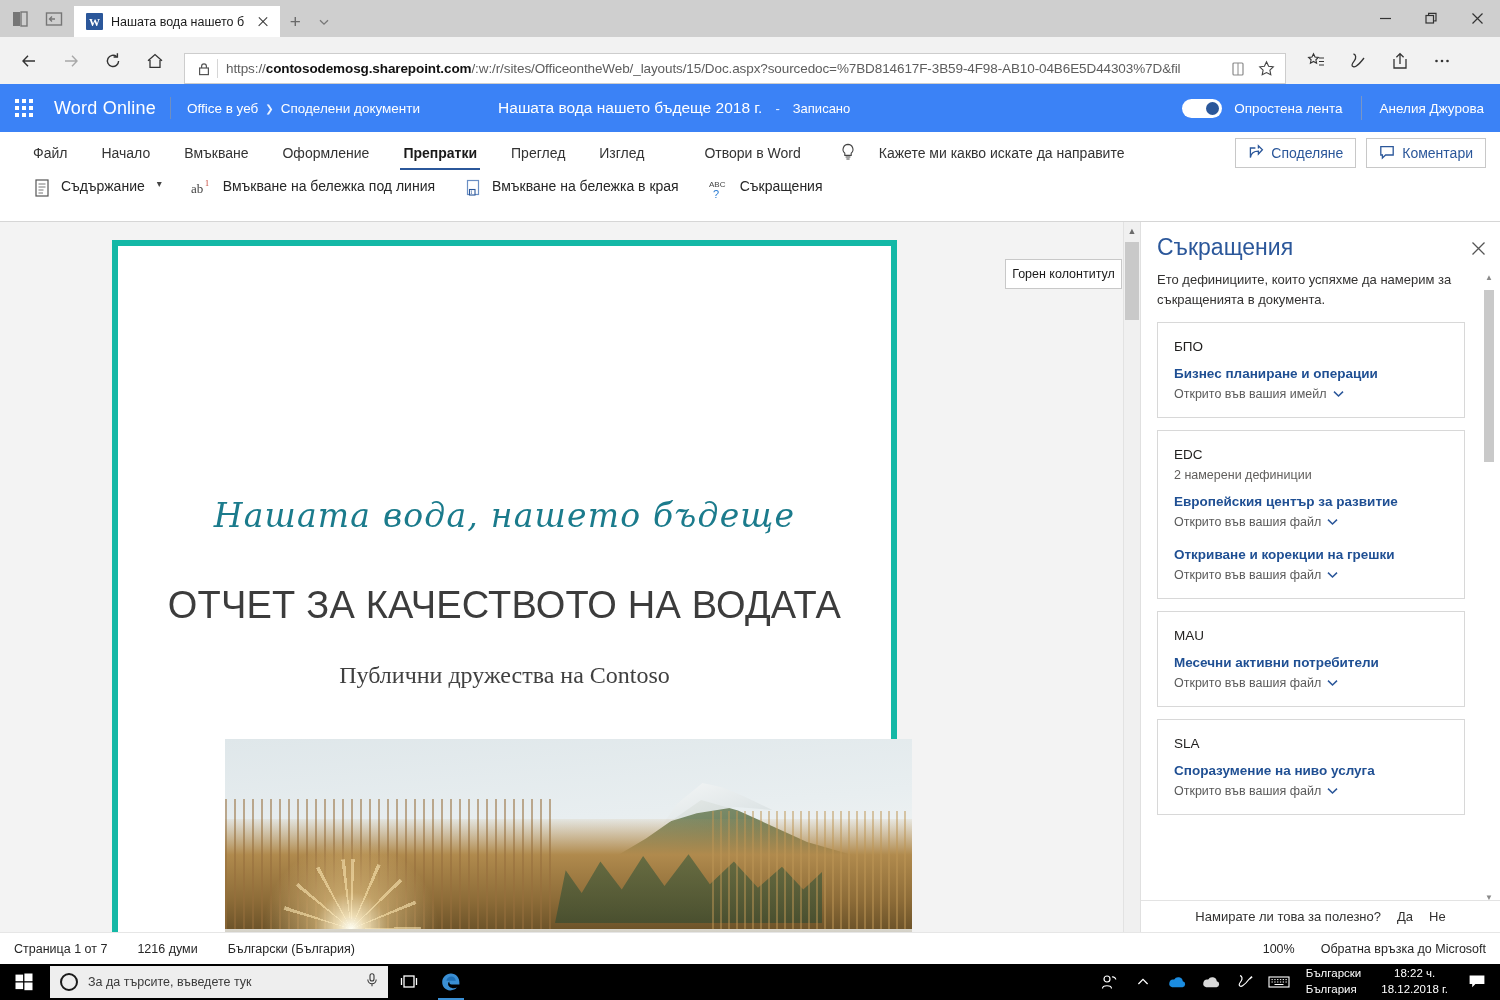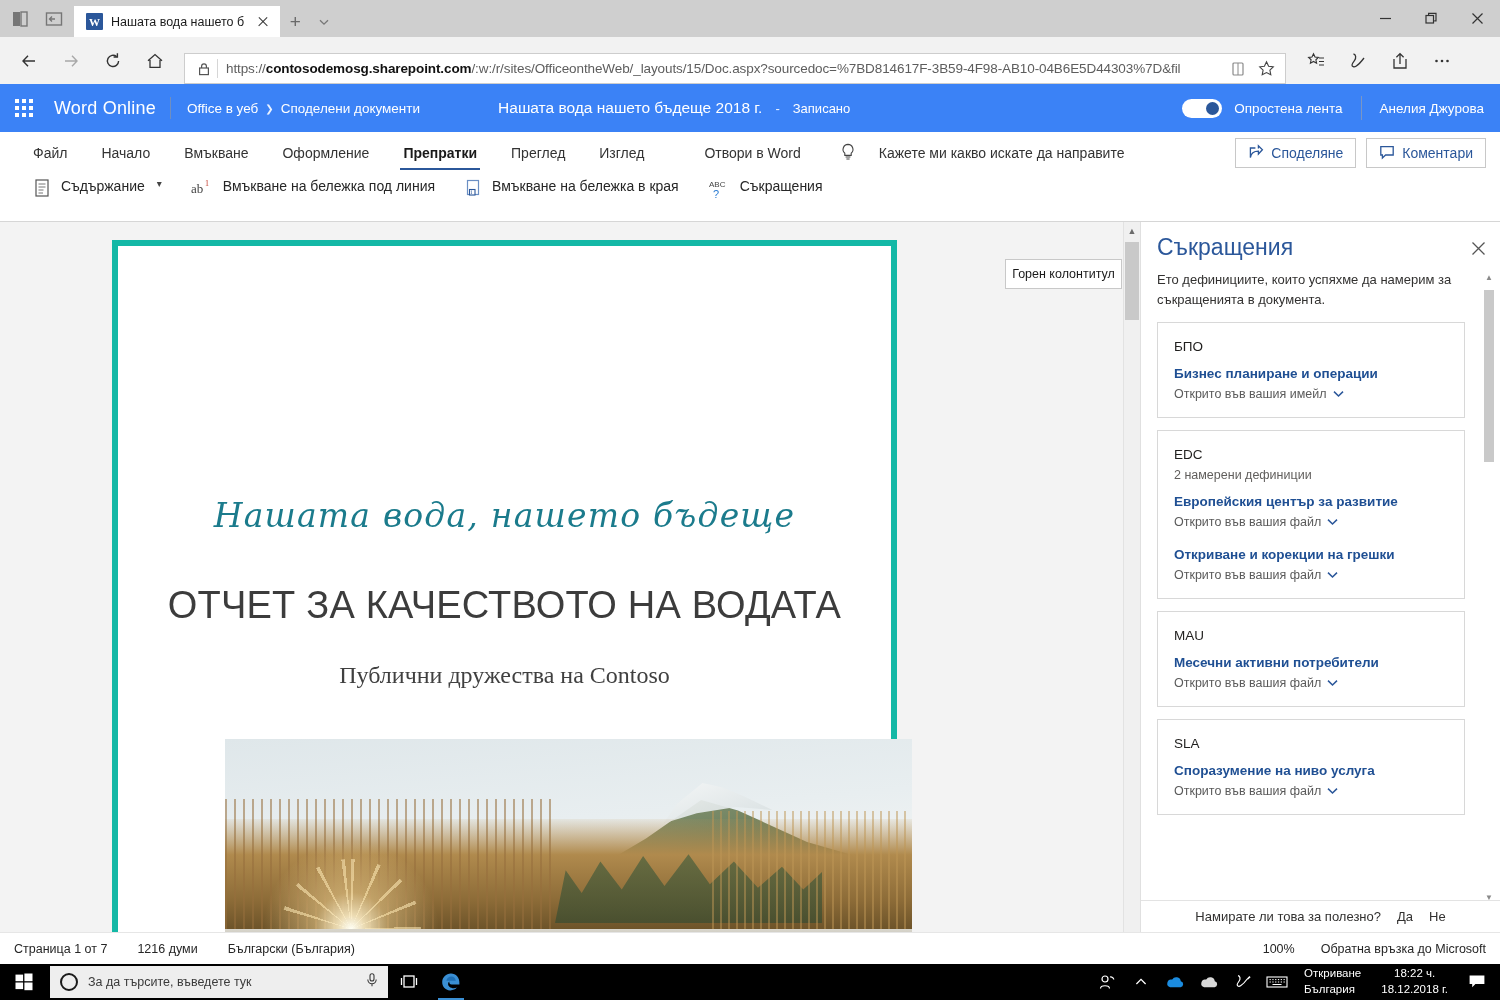--- a/index.html
+++ b/index.html
@@ -722,21 +722,21 @@
             <path d="M12.8 5.8 L15.4 3 L16.6 4.2 L13.8 6.8 Z" fill="#fff"></path>
           </svg>
       </div>
       <div class="tray-ico">
         <svg width="22" height="14" viewBox="0 0 22 14">
             <rect x="1" y="2" width="20" height="10" fill="none" stroke="#fff" stroke-width="1.1"></rect>
             <path d="M3.5 4.6 H4.8 M6.3 4.6 H7.6 M9.1 4.6 H10.4 M11.9 4.6 H13.2 M14.7 4.6 H16 M17.5 4.6 H18.8 M3.5 7 H4.8 M6.3 7 H7.6 M9.1 7 H10.4 M11.9 7 H13.2 M14.7 7 H16 M17.5 7 H18.8 M6.5 9.5 H15.5" stroke="#fff" stroke-width="1"></path>
           </svg>
       </div>
       <div class="tray-lang">
-        <div>Откриване</div>
+        <div>Български</div>
         <div>България</div>
       </div>
       <div class="tray-clock">
         <div>18:22 ч.</div>
         <div>18.12.2018 г.</div>
       </div>
       <div class="tray-action">
         <svg width="18" height="18" viewBox="0 0 18 18">
             <path d="M1.6 2.4 H16.4 V11 H7.4 L4.2 14.2 V11 H1.6 Z" fill="#fff"></path>
           </svg>

